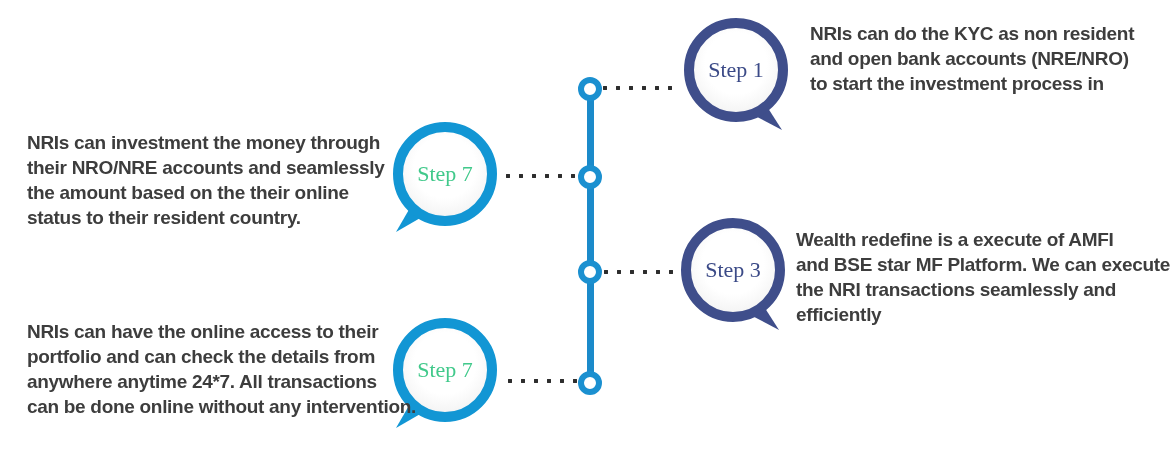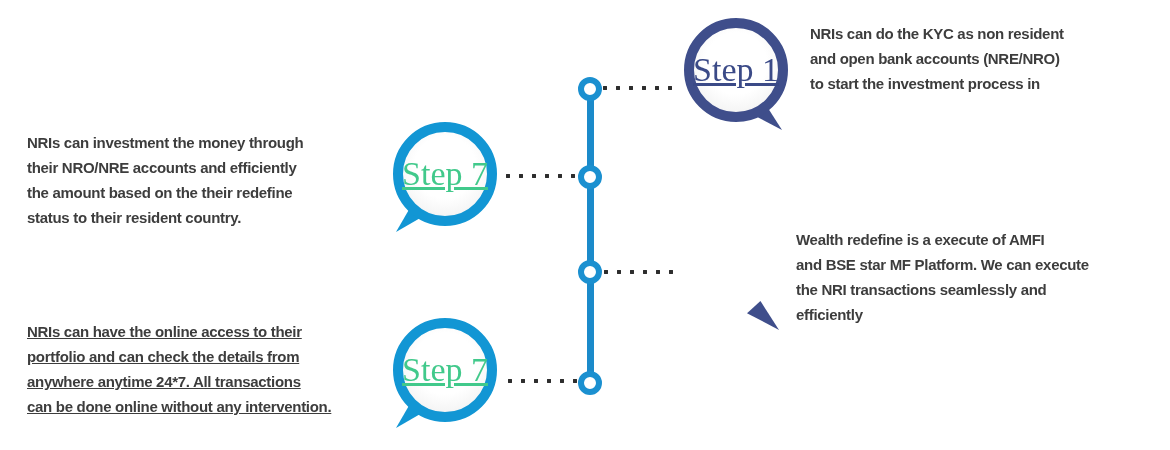--- a/index.html
+++ b/index.html
@@ -87,41 +87,40 @@
   }
   .bubble-dark  { border: 10px solid #3f4e8b; }
   .bubble-light { border: 10px solid #1296d4; }
   .bubble-1 { left: 684px; top: 18px; }
   .bubble-2 { left: 393px; top: 122px; }
   .bubble-3 { left: 681px; top: 218px; }
   .bubble-4 { left: 393px; top: 318px; }
 
   .step-label {
     font-family: "Liberation Serif", serif;
-    font-size: 34px;
+    font-size: 22px;
     white-space: nowrap;
-    text-decoration: underline;
   }
   .label-dark  { color: #3b4a87; }
   .label-green { color: #41c98b; }
 
   
   .step-desc {
     position: absolute;
-    font-size: 15px;
+    font-size: 19px;
     font-weight: bold;
     line-height: 25px;
     letter-spacing: -0.3px;
     color: #3d3d3d;
   }
   .step-desc div { white-space: nowrap; }
   .desc-1 { left: 810px; top: 21px; }
   .desc-2 { left: 27px;  top: 130px; }
   .desc-3 { left: 796px; top: 227px; }
-  .desc-4 { left: 27px;  top: 319px; text-decoration: underline; }
+  .desc-4 { left: 27px;  top: 319px; }
 </style>
 </head>
 <body>
 
 <div class="canvas">
 
   <div class="timeline-line"></div>
   <div class="timeline-node node-1"></div>
   <div class="timeline-node node-2"></div>
   <div class="timeline-node node-3"></div>
@@ -136,33 +135,36 @@
   <div class="bubble-tail tail-left tail-2"></div>
   <div class="bubble-tail tail-right tail-3"></div>
   <div class="bubble-tail tail-left tail-4"></div>
 
   <div class="step-bubble bubble-dark bubble-1">
     <span class="step-label label-dark">Step 1</span>
   </div>
   <div class="step-bubble bubble-light bubble-2">
     <span class="step-label label-green">Step 7</span>
   </div>
+  <div class="step-bubble bubble-dark bubble-3">
+    <span class="step-label label-dark">Step 3</span>
+  </div>
   <div class="step-bubble bubble-light bubble-4">
     <span class="step-label label-green">Step 7</span>
   </div>
 
   <div class="step-desc desc-1">
     <div>NRIs can do the KYC as non resident</div>
     <div>and open bank accounts (NRE/NRO)</div>
     <div>to start the investment process in</div>
   </div>
   <div class="step-desc desc-2">
     <div>NRIs can investment the money through</div>
-    <div>their NRO/NRE accounts and efficiently</div>
-    <div>the amount based on the their redefine</div>
+    <div>their NRO/NRE accounts and seamlessly</div>
+    <div>the amount based on the their online</div>
     <div>status to their resident country.</div>
   </div>
   <div class="step-desc desc-3">
     <div>Wealth redefine is a execute of AMFI</div>
     <div>and BSE star MF Platform. We can execute</div>
     <div>the NRI transactions seamlessly and</div>
     <div>efficiently</div>
   </div>
   <div class="step-desc desc-4">
     <div>NRIs can have the online access to their</div>

